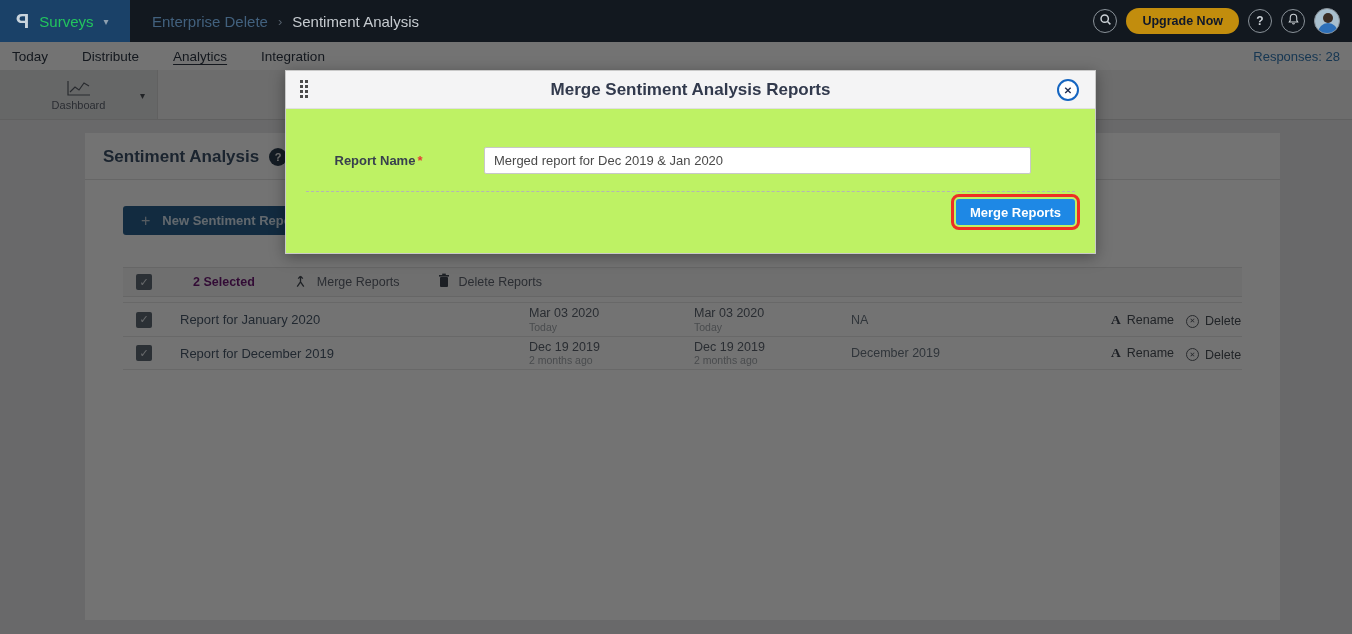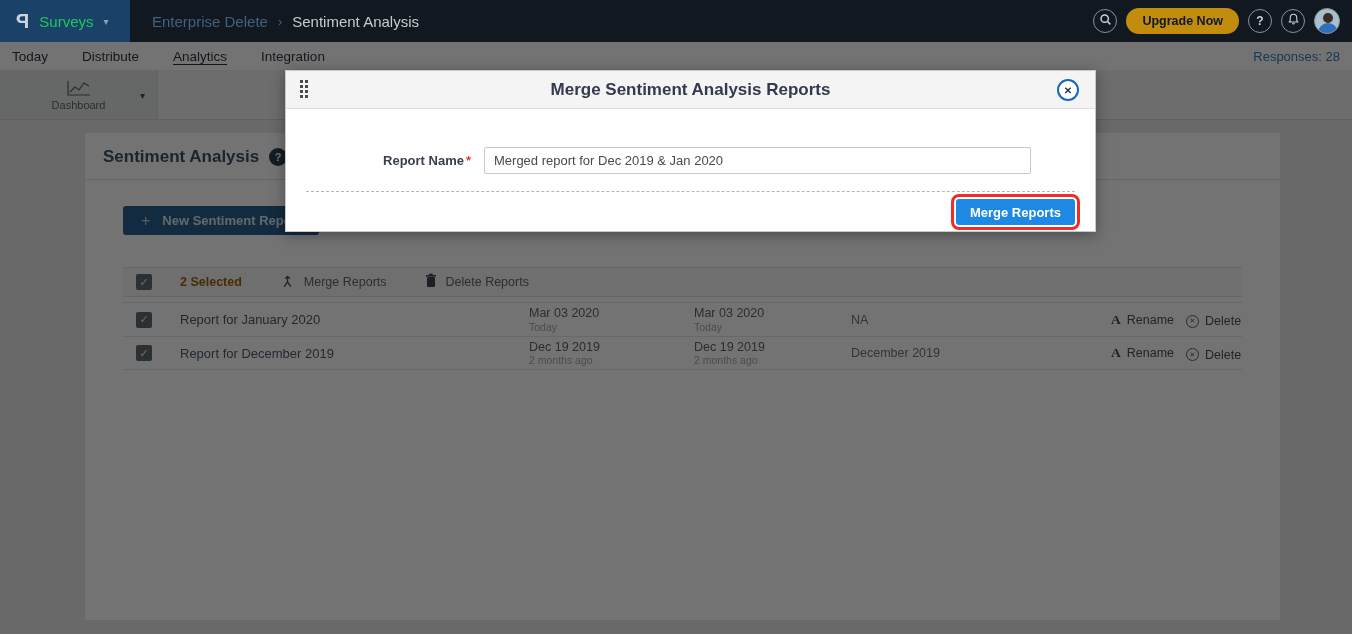--- a/index.html
+++ b/index.html
@@ -50,21 +50,21 @@
                  display: flex; align-items: center; justify-content: center; cursor: pointer; }
   .btn-new { margin: 26px 0 0 38px; background: #28618f; border: none; border-radius: 3px; height: 29px; padding: 0 18px;
              display: inline-flex; align-items: center; gap: 12px; cursor: pointer; }
   .btn-new .plus { color: #c2cdd8; font-size: 16px; font-weight: normal; }
   .btn-new .lbl { color: #d9e6f2; font-size: 13px; font-weight: bold; }
 
   
   .table-wrap { margin: 32px 38px 0 38px; }
   .bulk-row { height: 30px; background: #f6f6f6; border-top: 1px solid #e2e2e2; border-bottom: 1px solid #e2e2e2;
               display: flex; align-items: center; font-size: 12.5px; color: #5f6570; }
-  .bulk-selected { font-weight: bold; color: #a16207; margin-left: 0; }
+  .bulk-selected { font-weight: bold; color: #701a75; margin-left: 13px; }
   .bulk-action { display: flex; align-items: center; gap: 9px; margin-left: 38px; cursor: pointer; }
   .checkbox { width: 16px; height: 16px; margin-left: 13px; background: #5f6a76; border-radius: 2px; color: #e8ecef;
               font-size: 11px; display: flex; align-items: center; justify-content: center; cursor: pointer; }
   .c-cb { width: 57px; flex: none; }
   .row { display: flex; align-items: center; height: 34px; border-top: 1px solid #e6e6e6; font-size: 13px; }
   .row:last-child { border-bottom: 1px solid #e6e6e6; }
   .c-name { flex: 1; color: #4a5a6c; }
   .c-date { width: 165px; flex: none; }
   .c-date2 { width: 157px; flex: none; }
   .c-period { width: 260px; flex: none; color: #6b7682; font-size: 12.5px; }
@@ -74,33 +74,33 @@
   .c-delete { width: 56px; flex: none; }
   .action { display: inline-flex; align-items: center; gap: 6px; color: #4a5058; font-size: 12.5px; cursor: pointer; }
   .icon-a { font-family: "Liberation Serif", serif; font-weight: bold; font-size: 13.5px; color: #3e4550; }
   .icon-xcircle { width: 13px; height: 13px; border-radius: 50%; border: 1px solid #5a5f66; color: #5a5f66; font-size: 7px;
                   display: inline-flex; align-items: center; justify-content: center; }
 
   
   .overlay { position: absolute; left: 0; top: 42px; width: 1352px; height: 592px; background: rgba(0,0,0,0.55); z-index: 40; }
 
   
-  .modal { position: absolute; left: 285px; top: 70px; width: 811px; height: 162px; background: #ffffff;
+  .modal { position: absolute; left: 285px; top: 70px; width: 811px; height: 184px; background: #bef264;
            border: 1px solid #c9c9c9; box-shadow: 0 3px 14px rgba(0,0,0,0.35); z-index: 50; }
   .modal-header { height: 38px; background: #f4f4f5; border-bottom: 1px solid #e0e0e0; position: relative;
                   display: flex; align-items: center; justify-content: center; }
   .drag-handle { position: absolute; left: 14px; top: 9px; display: grid; grid-template-columns: 3px 3px; grid-auto-rows: 3px;
                  gap: 2px; cursor: grab; }
   .drag-handle i { background: #4a4a4a; }
   .modal-title { font-size: 17px; font-weight: bold; color: #323a4d; }
   .modal-close { position: absolute; right: 16px; top: 8px; width: 22px; height: 22px; border-radius: 50%;
                  border: 2px solid #1565c0; background: #fff; color: #1d2b4f; font-size: 10px; font-weight: bold;
                  display: flex; align-items: center; justify-content: center; cursor: pointer; }
   .modal-body { padding: 38px 0 0 0; height: 82px; display: flex; align-items: flex-start; }
-  .field-label { width: 185px; flex: none; text-align: right; font-size: 13px; font-weight: bold; color: #38404e; padding-top: 6px; }
+  .field-label { width: 185px; flex: none; text-align: center; font-size: 13px; font-weight: bold; color: #38404e; padding-top: 6px; }
   .req { color: #e53935; margin-left: 2px; }
   .field-input { margin-left: 13px; width: 547px; height: 27px; border: 1px solid #c8c8c8; border-radius: 2px;
                  padding: 0 9px; font-size: 13px; color: #4a4a4a; font-family: "Liberation Sans", sans-serif; }
   .modal-sep { border: none; border-top: 1px dashed #b5b5b5; margin: 0 20px; }
   .modal-footer { height: 40px; display: flex; justify-content: flex-end; align-items: center; padding-right: 20px; }
   .btn-merge { background: #1e88e5; color: #ffffff; border: none; border-radius: 3px; height: 26px; padding: 0 14px;
                font-size: 13px; font-weight: bold; cursor: pointer; outline: 3px solid #ee2e24; outline-offset: 2px; }
 </style>
 </head>
 <body>

